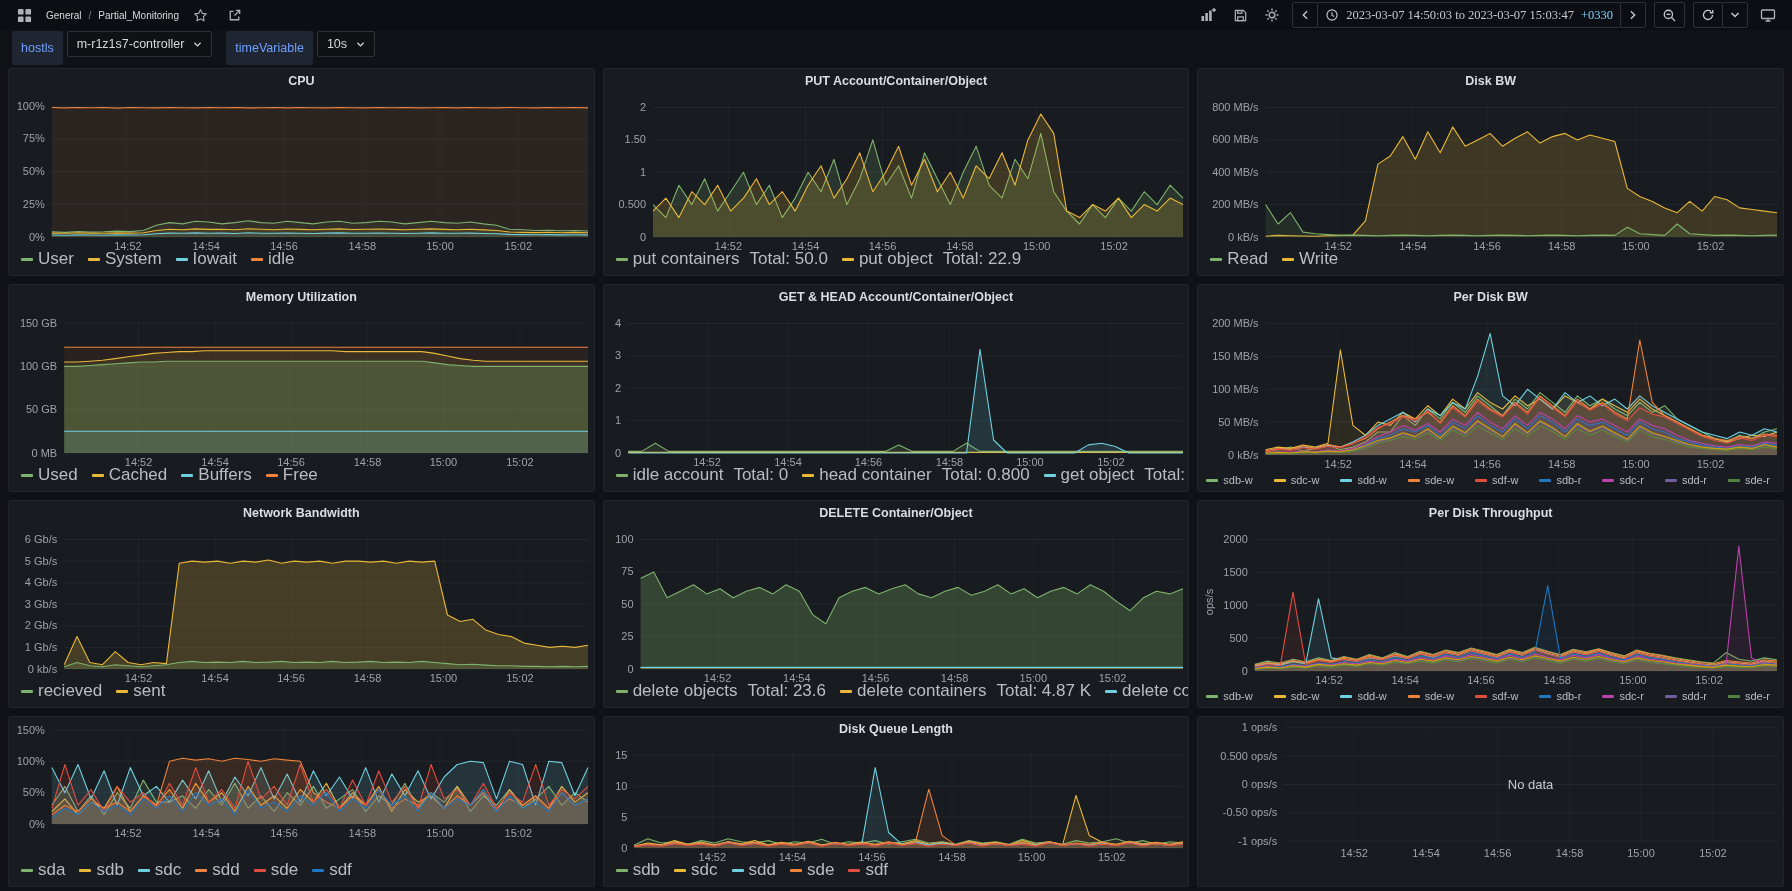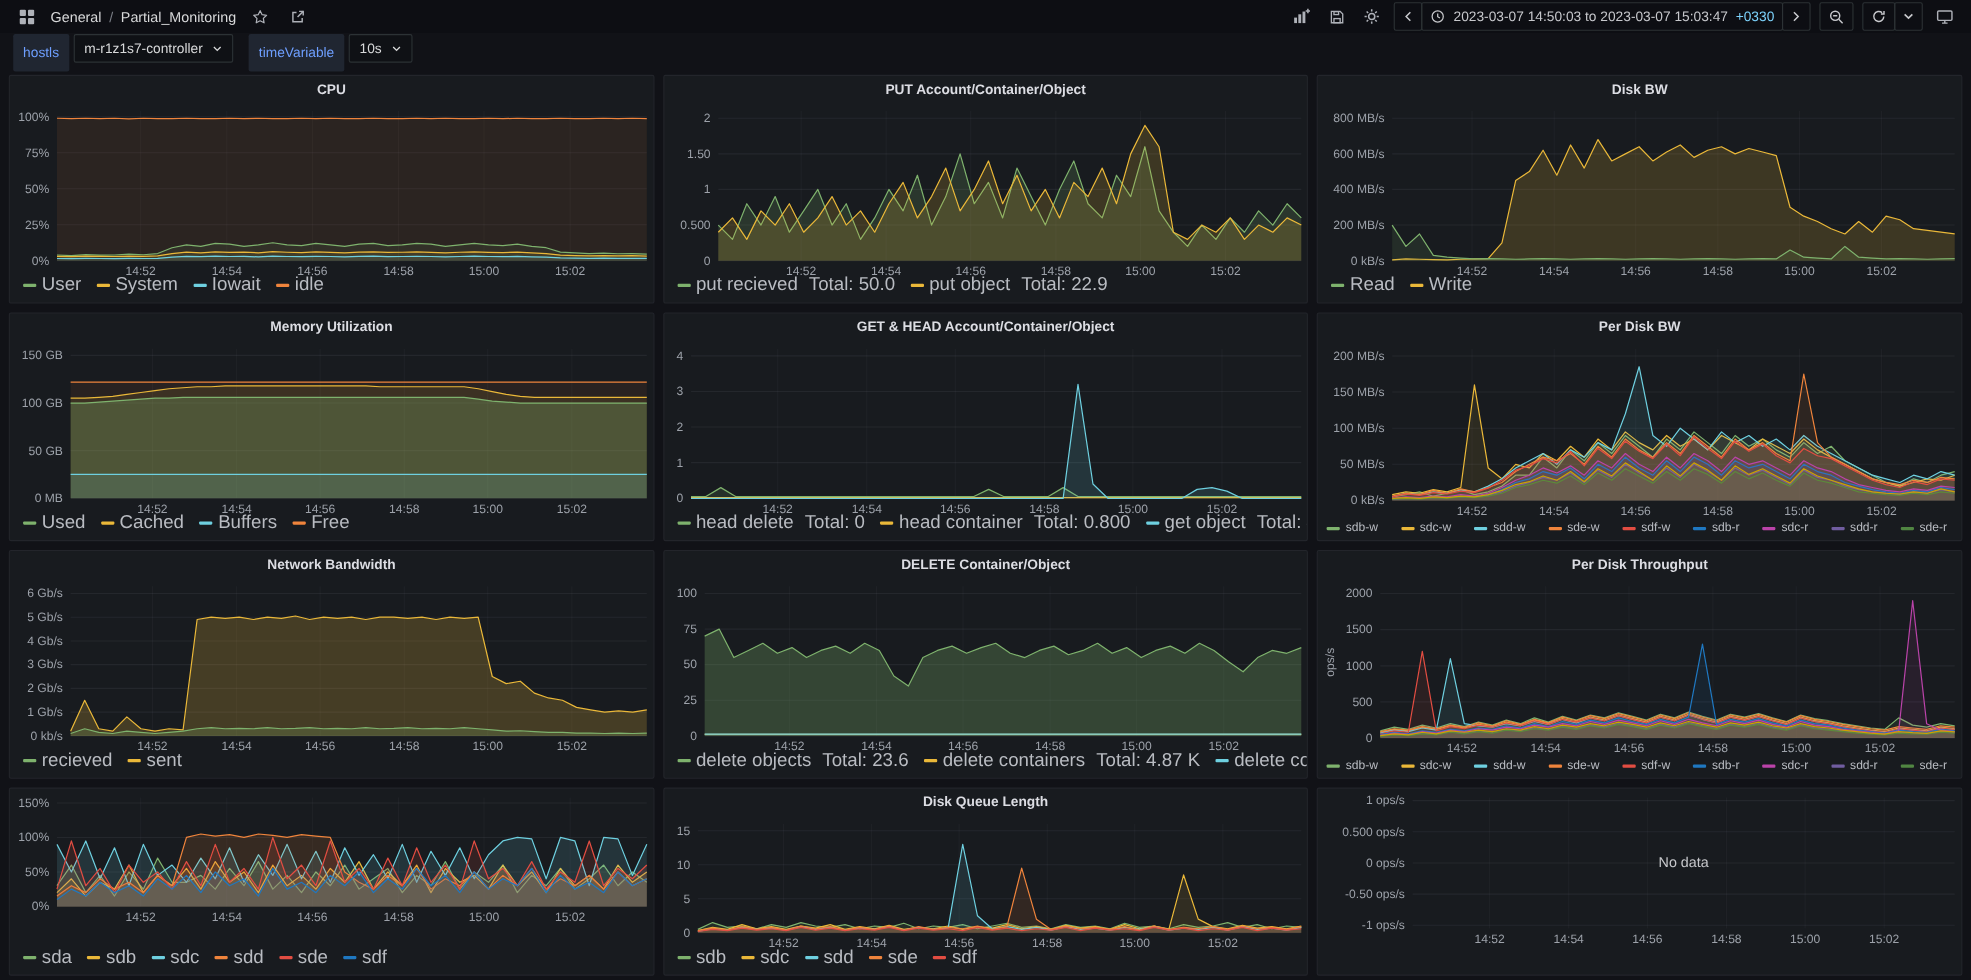--- a/index.html
+++ b/index.html
@@ -1,28 +1,28 @@
 <!DOCTYPE html>
 <html><head>
 <meta charset="utf-8">
 <style>
   *{box-sizing:border-box;margin:0;padding:0}
   html,body{width:1792px;height:891px;overflow:hidden;background:#111217;color:#d8d9da;
     font-family:"Liberation Sans",sans-serif}
   svg{display:block}
-  button{font-family:Liberation Sans, sans-serif}
+  button{font-family:Liberation Serif, serif}
 
   
   .topnav{height:30px;display:flex;align-items:center;justify-content:space-between;
     padding:0 12px;background:#0d0e13}
   .topnav-left{display:flex;align-items:center;gap:10px}
   .topnav-right{display:flex;align-items:center;gap:8px}
   .icon-btn{background:transparent;border:none;color:#aeb1b8;width:24px;height:24px;
     display:flex;align-items:center;justify-content:center;cursor:pointer;border-radius:2px}
-  .breadcrumb{display:flex;align-items:flex-end;gap:7px;font-size:13px}
+  .breadcrumb{display:flex;align-items:flex-end;gap:7px;font-size:10px}
   .crumb-sep{color:#7b7f87}
   .tp-group{display:flex;align-items:center}
   .tp-btn{height:26px;border:1px solid #2c3235;background:transparent;color:#c7c8cc;
     display:flex;align-items:center;gap:7px;padding:0 7px;font-size:12.5px;cursor:pointer;border-radius:2px}
   .tp-btn + .tp-btn{margin-left:-1px}
   .tz{color:#7dd3fc}
 
   
   .vars{display:flex;align-items:center;gap:14px;padding:5px 12px;height:36px}
   .var{display:flex;align-items:stretch}
@@ -295,21 +295,21 @@
           <text class="tick" x="506.1" y="157" text-anchor="middle">15:02</text>
           <polygon points="45,144.0 45.0,111.6 57.9,124.6 70.9,92.2 83.8,111.6 96.7,85.7 109.6,118.1 122.6,98.7 135.5,79.2 148.4,111.6 161.3,92.2 174.3,124.6 187.2,105.1 200.1,79.2 213.0,98.7 226.0,66.3 238.9,111.6 251.8,85.7 264.8,46.9 277.7,92.2 290.6,72.8 303.5,105.1 316.5,59.8 329.4,85.7 342.3,111.6 355.2,79.2 368.2,53.3 381.1,92.2 394.0,105.1 407.0,66.3 419.9,85.7 432.8,40.4 445.7,98.7 458.7,118.1 471.6,131.0 484.5,111.6 497.4,124.6 510.4,105.1 523.3,118.1 536.2,98.7 549.1,111.6 562.1,92.2 575.0,105.1 575,144.0" fill="#7EB26D" fill-opacity="0.18" stroke="none"></polygon>
           <polyline points="45.0,111.6 57.9,124.6 70.9,92.2 83.8,111.6 96.7,85.7 109.6,118.1 122.6,98.7 135.5,79.2 148.4,111.6 161.3,92.2 174.3,124.6 187.2,105.1 200.1,79.2 213.0,98.7 226.0,66.3 238.9,111.6 251.8,85.7 264.8,46.9 277.7,92.2 290.6,72.8 303.5,105.1 316.5,59.8 329.4,85.7 342.3,111.6 355.2,79.2 368.2,53.3 381.1,92.2 394.0,105.1 407.0,66.3 419.9,85.7 432.8,40.4 445.7,98.7 458.7,118.1 471.6,131.0 484.5,111.6 497.4,124.6 510.4,105.1 523.3,118.1 536.2,98.7 549.1,111.6 562.1,92.2 575.0,105.1" fill="none" stroke="#7EB26D" stroke-width="1.1" stroke-linejoin="round"></polyline>
           <polygon points="45,144.0 45.0,118.1 57.9,105.1 70.9,124.6 83.8,98.7 96.7,111.6 109.6,92.2 122.6,118.1 135.5,105.1 148.4,85.7 161.3,111.6 174.3,98.7 187.2,118.1 200.1,92.2 213.0,72.8 226.0,105.1 238.9,85.7 251.8,59.8 264.8,98.7 277.7,79.2 290.6,53.3 303.5,92.2 316.5,66.3 329.4,98.7 342.3,79.2 355.2,105.1 368.2,72.8 381.1,85.7 394.0,59.8 407.0,92.2 419.9,46.9 432.8,21.0 445.7,40.4 458.7,118.1 471.6,124.6 484.5,111.6 497.4,118.1 510.4,105.1 523.3,124.6 536.2,111.6 549.1,118.1 562.1,105.1 575.0,111.6 575,144.0" fill="#EAB839" fill-opacity="0.18" stroke="none"></polygon>
           <polyline points="45.0,118.1 57.9,105.1 70.9,124.6 83.8,98.7 96.7,111.6 109.6,92.2 122.6,118.1 135.5,105.1 148.4,85.7 161.3,111.6 174.3,98.7 187.2,118.1 200.1,92.2 213.0,72.8 226.0,105.1 238.9,85.7 251.8,59.8 264.8,98.7 277.7,79.2 290.6,53.3 303.5,92.2 316.5,66.3 329.4,98.7 342.3,79.2 355.2,105.1 368.2,72.8 381.1,85.7 394.0,59.8 407.0,92.2 419.9,46.9 432.8,21.0 445.7,40.4 458.7,118.1 471.6,124.6 484.5,111.6 497.4,118.1 510.4,105.1 523.3,124.6 536.2,111.6 549.1,118.1 562.1,105.1 575.0,111.6" fill="none" stroke="#EAB839" stroke-width="1.1" stroke-linejoin="round"></polyline>
         </svg>
     </div>
     <div class="legend">
         <span class="legend-item">
           <span class="legend-marker" style="background: rgb(126, 178, 109);"></span>
-          <span>put recieved</span>
+          <span>put containers</span>
           <span class="legend-total">Total: 50.0</span>
         </span>
         <span class="legend-item">
           <span class="legend-marker" style="background: rgb(234, 184, 57);"></span>
           <span>put object</span>
           <span class="legend-total">Total: 22.9</span>
         </span>
       </div>
   </section>
     <section class="panel">
@@ -444,21 +444,21 @@
           <polyline points="20.2,142.4 33.7,142.4 47.3,134.3 60.8,142.4 74.3,142.4 87.9,142.4 101.4,142.4 114.9,142.4 128.5,142.4 142.0,142.4 155.5,142.4 169.0,142.4 182.6,142.4 196.1,142.4 209.6,142.4 223.2,142.4 236.7,142.4 250.2,142.4 263.8,142.4 277.3,142.4 290.8,135.9 304.4,142.4 317.9,142.4 331.4,142.4 345.0,142.4 358.5,134.3 372.0,142.4 385.6,142.4 399.1,142.4 412.6,142.4 426.2,142.4 439.7,142.4 453.2,142.4 466.7,142.4 480.3,142.4 493.8,142.4 507.3,142.4 520.9,142.4 534.4,142.4 547.9,142.4 561.5,142.4 575.0,142.4" fill="none" stroke="#7EB26D" stroke-width="1.1" stroke-linejoin="round"></polyline>
           <polygon points="20.2,144.0 20.2,143.4 575.0,143.4 575,144.0" fill="#EAB839" fill-opacity="0.15" stroke="none"></polygon>
           <polyline points="20.2,143.4 575.0,143.4" fill="none" stroke="#EAB839" stroke-width="1.1" stroke-linejoin="round"></polyline>
           <polygon points="20.2,144.0 20.2,144.0 33.7,144.0 47.3,144.0 60.8,144.0 74.3,144.0 87.9,144.0 101.4,144.0 114.9,144.0 128.5,144.0 142.0,144.0 155.5,144.0 169.0,144.0 182.6,144.0 196.1,144.0 209.6,144.0 223.2,144.0 236.7,144.0 250.2,144.0 263.8,144.0 277.3,144.0 290.8,144.0 304.4,144.0 317.9,144.0 331.4,144.0 345.0,144.0 358.5,144.0 372.0,40.4 385.6,131.0 399.1,144.0 412.6,144.0 426.2,144.0 439.7,144.0 453.2,144.0 466.7,144.0 480.3,135.9 493.8,134.3 507.3,137.5 520.9,144.0 534.4,144.0 547.9,144.0 561.5,144.0 575.0,144.0 575,144.0" fill="#6ED0E0" fill-opacity="0.15" stroke="none"></polygon>
           <polyline points="20.2,144.0 33.7,144.0 47.3,144.0 60.8,144.0 74.3,144.0 87.9,144.0 101.4,144.0 114.9,144.0 128.5,144.0 142.0,144.0 155.5,144.0 169.0,144.0 182.6,144.0 196.1,144.0 209.6,144.0 223.2,144.0 236.7,144.0 250.2,144.0 263.8,144.0 277.3,144.0 290.8,144.0 304.4,144.0 317.9,144.0 331.4,144.0 345.0,144.0 358.5,144.0 372.0,40.4 385.6,131.0 399.1,144.0 412.6,144.0 426.2,144.0 439.7,144.0 453.2,144.0 466.7,144.0 480.3,135.9 493.8,134.3 507.3,137.5 520.9,144.0 534.4,144.0 547.9,144.0 561.5,144.0 575.0,144.0" fill="none" stroke="#6ED0E0" stroke-width="1.1" stroke-linejoin="round"></polyline>
         </svg>
     </div>
     <div class="legend">
         <span class="legend-item">
           <span class="legend-marker" style="background: rgb(126, 178, 109);"></span>
-          <span>head delete</span>
+          <span>idle account</span>
           <span class="legend-total">Total: 0</span>
         </span>
         <span class="legend-item">
           <span class="legend-marker" style="background: rgb(234, 184, 57);"></span>
           <span>head container</span>
           <span class="legend-total">Total: 0.800</span>
         </span>
         <span class="legend-item">
           <span class="legend-marker" style="background: rgb(110, 208, 224);"></span>
           <span>get object</span>

